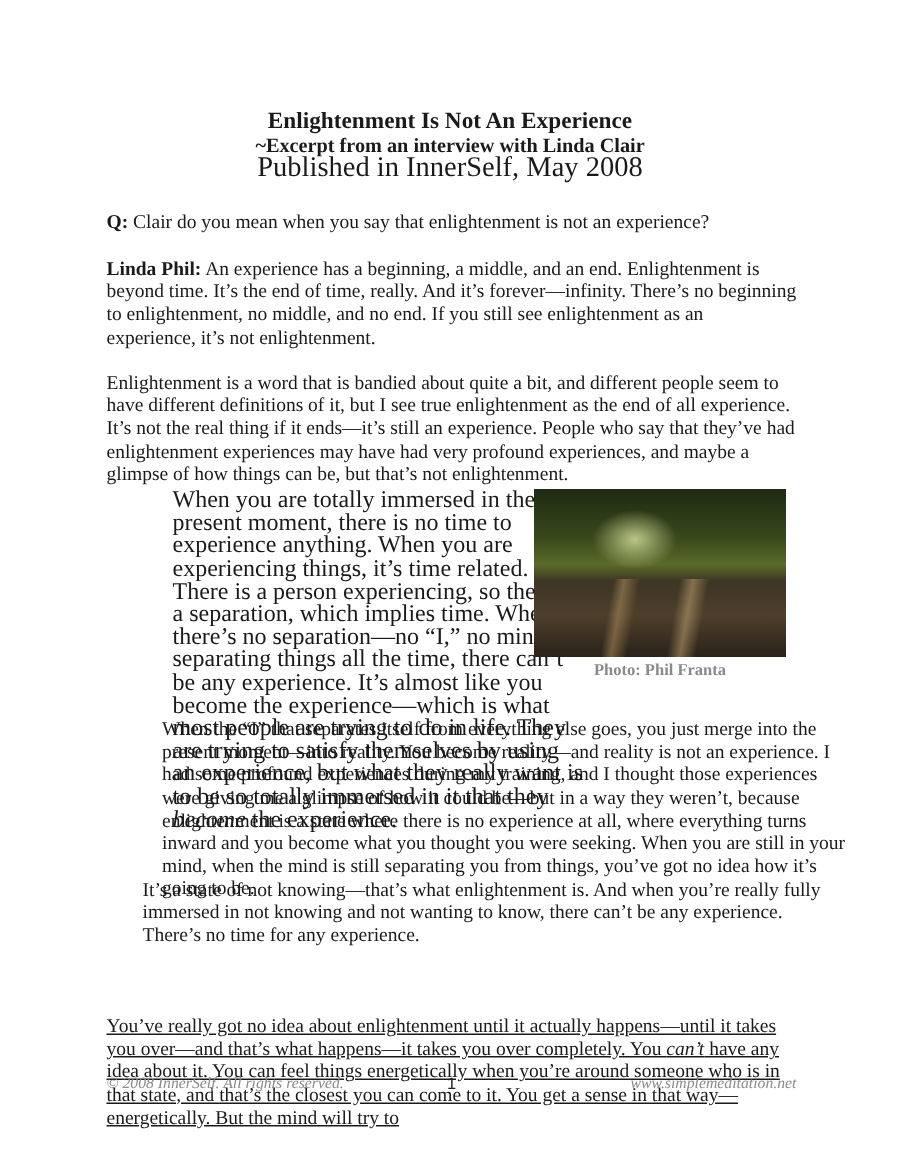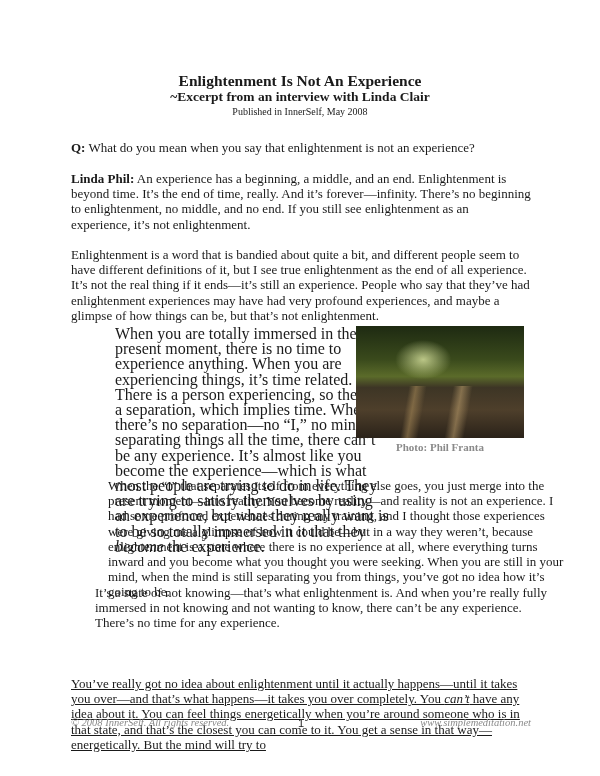--- a/index.html
+++ b/index.html
@@ -2,21 +2,21 @@
 <html><head>
 <meta charset="utf-8">
 <style>
   html, body { margin: 0; padding: 0; background: #ffffff; }
   body { width: 600px; height: 776px; position: relative; overflow: hidden;
          font-family: "Liberation Serif", "DejaVu Serif", serif; color: #1a1a1a; }
   .page { position: absolute; left: 0; top: 0; width: 488px; height: 776px; }
   .header { position: absolute; top: 72px; left: 0; width: 600px; text-align: center; }
   .title { font-weight: bold; font-size: 15.5px; line-height: 17px; }
   .subtitle { font-weight: bold; font-size: 13.5px; line-height: 15px; }
-  .pub { font-size: 10px; line-height: 15px; }
+  .pub { font-size: 19px; line-height: 15px; }
   .body-text { position: absolute; left: 71px; width: 460px; font-size: 13px; line-height: 15.2px; }
   p { margin: 0; }
   b { font-weight: bold; }
   i { font-style: italic; }
   .float-wrap { position: absolute; left: 71px; top: 326px; width: 460px; }
   .float-text { width: 275px; font-size: 16px; line-height: 15.2px; margin-left: 44px; }
   .photo { position: absolute; left: 356px; top: 326px; width: 168px; height: 112px;
     background:
       radial-gradient(ellipse 40px 28px at 40% 30%, rgba(230,240,170,0.75), rgba(0,0,0,0) 70%),
       linear-gradient(100deg, rgba(0,0,0,0) 30%, rgba(170,140,90,0.55) 34%, rgba(0,0,0,0) 40%, rgba(0,0,0,0) 55%, rgba(190,160,110,0.55) 60%, rgba(0,0,0,0) 66%) 0 60px / 100% 52px no-repeat,
@@ -35,21 +35,21 @@
 
 <div class="page">
 
   <div class="header">
     <div class="title">Enlightenment Is Not An Experience</div>
     <div class="subtitle">~Excerpt from an interview with Linda Clair</div>
     <div class="pub">Published in InnerSelf, May 2008</div>
   </div>
 
   <div class="body-text" style="top:140px;">
-    <p><b>Q:</b><span> What do you mean when you say that enlightenment is not an experience?</span></p>
+    <p><b>Q:</b><span> Clair do you mean when you say that enlightenment is not an experience?</span></p>
   </div>
 
   <div class="body-text" style="top:171px;">
     <p><b>Linda Phil:</b><span> An experience has a beginning, a middle, and an end.  Enlightenment is beyond time. It’s the end of time, really.  And it’s forever—infinity.  There’s no beginning to enlightenment, no middle, and no end.  If you still see enlightenment as an experience, it’s not enlightenment.</span></p>
   </div>
 
   <div class="body-text" style="top:247px;">
     <p>Enlightenment is a word that is bandied about quite a bit, and different people seem to have different definitions of it, but I see true enlightenment as the end of all experience.  It’s not the real thing if it ends—it’s still an experience.  People who say that they’ve had enlightenment experiences may have had very profound experiences, and maybe a glimpse of how things can be, but that’s not enlightenment.</p>
   </div>
 

